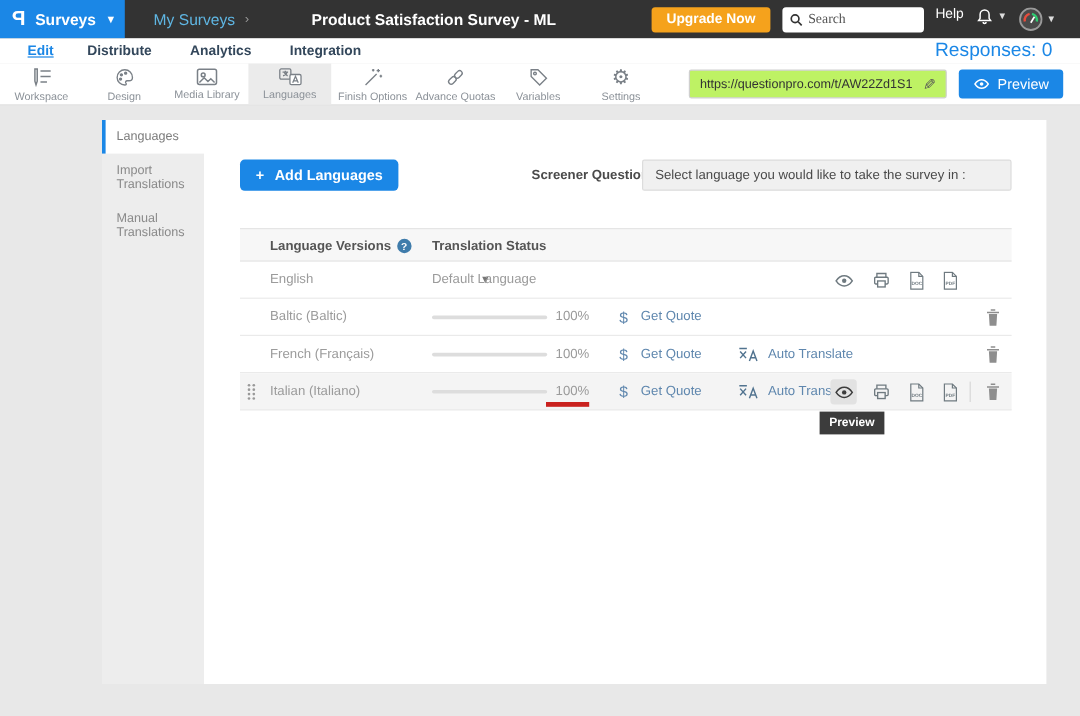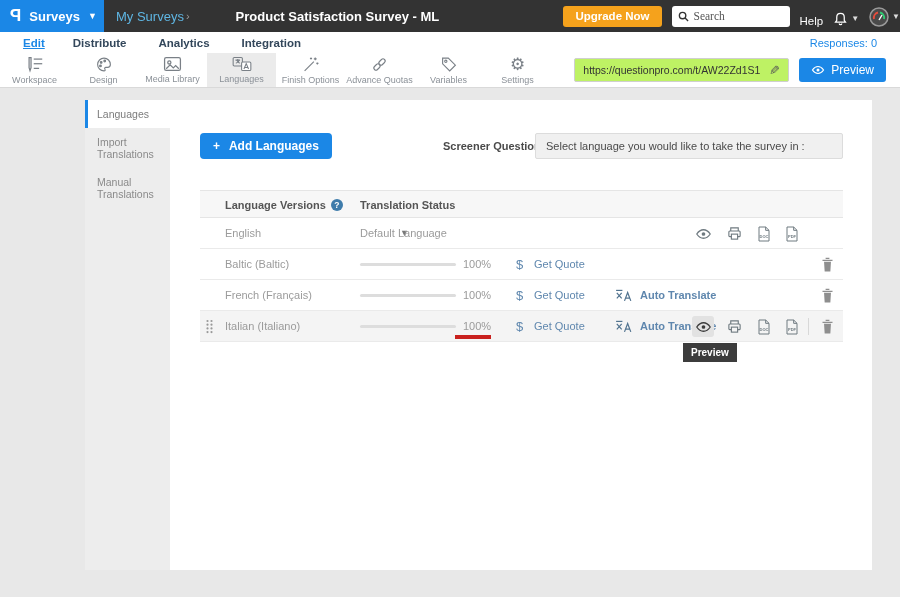--- a/index.html
+++ b/index.html
@@ -12,42 +12,42 @@
   svg { display:block; }
 
   
   .topbar { position:absolute; top:0; left:0; width:900px; height:32px;
     background:#333333; display:flex; align-items:center; color:#fff; }
   .brand { width:104px; height:32px; background:#1b87e6; display:flex;
     align-items:center; padding:0 8px 0 10px; gap:8px; cursor:pointer; }
   .brand .logo { font-size:17px; font-weight:bold; color:#fff; transform:scaleX(-1); display:inline-block; }
   .brand .brand-label { font-size:13px; font-weight:600;text-align:center; }
   .caret { font-size:9px; color:#fff; line-height:1; }
-  .crumbs { display:flex; align-items:center; margin-left:12px; gap:2px; }
+  .crumbs { display:flex; align-items:center; margin-left:24px; gap:8px; }
   .crumb-root { color:#5fb6e3; font-size:13px; cursor:pointer; }
   .crumb-sep { color:#9a9a9a; font-size:11px; }
   .crumb-title { color:#ffffff; font-size:13px; font-weight:bold;padding-left:44px; }
-  .topbar-right { margin-left:auto; display:flex; align-items:flex-end; gap:10px; padding-right:0; }
+  .topbar-right { margin-left:auto; display:flex; align-items:flex-start; gap:10px; padding-right:20px; }
   .upgrade-btn { background:#f5a21c; color:#fff; font-size:11.5px; font-weight:bold;
     border:none; border-radius:3px; height:21px; padding:0 12px; cursor:pointer; }
   .searchbox { background:#fff; border-radius:3px; height:21px; width:118px;
     display:flex; align-items:center; padding:0 6px; gap:5px;font-family:Liberation Serif, serif; }
   .searchbox input { border:none; outline:none; font-size:11.5px; width:84px;
     font-family:inherit; color:#333; background:transparent; }
   .searchbox input::placeholder { color:#555; opacity:1; }
   .help-label { font-size:11.5px; color:#fff; cursor:pointer; }
   .icon-with-caret { display:flex; align-items:center; gap:3px; cursor:pointer; }
   .caret-sm { font-size:8px; color:#ddd; }
 
   
   .subnav { position:absolute; top:32px; left:0; width:900px; height:21px;
     background:#ffffff; display:flex; align-items:center; padding:0 23px; }
   .subnav-item { font-size:11.5px; font-weight:bold; color:#33475b; margin-right:32px; cursor:pointer; text-decoration:none; }
   .subnav-item.active { color:#1b87e6; text-decoration:underline; margin-right:28px; }
-  .responses { margin-left:auto; font-size:11px; color:#1b87e6; cursor:pointer; }
+  .responses { margin-left:auto; font-size:16px; color:#1b87e6; cursor:pointer; }
 
   
   .toolbar { position:absolute; top:53px; left:0; width:900px; height:35px;
     background:#ffffff; border-bottom:1px solid #d9d9d9; display:flex; align-items:stretch; }
   .tool-item { width:69px; display:flex; flex-direction:column; align-items:center;
     justify-content:center; gap:2px; cursor:pointer; color:#7a8087; }
   .tool-item.active { background:#ebebeb; }
   .tool-label { font-size:9px; color:#8b9198; white-space:nowrap; }
   .gear-glyph { font-size:17px; line-height:17px; color:#7a8087; }
   .url-wrap { margin-left:auto; display:flex; align-items:center; gap:10px; padding-right:14px; }
@@ -94,21 +94,21 @@
   .cell-name { position:absolute; left:25px; line-height:31px; color:#9b9b9b; }
   .name-caret { position:absolute; left:200px; top:0; line-height:31px; font-size:9px; color:#777; cursor:pointer; }
   .cell-status { position:absolute; left:160px; line-height:31px; color:#9b9b9b; }
   .progress-track { position:absolute; left:160px; top:14px; width:96px; height:3px;
     background:#ddd; border-radius:2px; overflow:hidden; }
   .progress-fill { height:100%; background:#28a428; border-radius:2px; }
   .pct { position:absolute; left:263px; line-height:31px; color:#9b9b9b; }
   .dollar { position:absolute; left:316px; line-height:31px; font-size:13px; color:#5f87ae; cursor:pointer; }
   .quote-link { position:absolute; left:334px; line-height:31px; color:#5f87ae; cursor:pointer; text-decoration:none; }
   .at-icon { position:absolute; left:415px; top:9px; color:#51738f; cursor:pointer; }
-  .at-link { position:absolute; left:440px; line-height:31px; color:#5f87ae; cursor:pointer; text-decoration:none;font-weight:bold; }
+  .at-link { position:absolute; left:440px; line-height:31px; color:#5f87ae; cursor:pointer; text-decoration:none; }
   .row-icon { position:absolute; top:7px; width:22px; height:17px; display:flex;
     align-items:center; justify-content:center; color:#6f7a80; cursor:pointer; }
   .ic-eye { left:492px; }
   .ic-eye.hovered-eye { background:#e2e2e2; border-radius:3px; top:5px; height:21px; color:#3c3c3c; }
   .ic-print { left:523px; }
   .ic-doc { left:553px; }
   .ic-pdf { left:581px; }
   .icon-divider { position:absolute; left:608px; top:7px; width:1px; height:17px; background:#d8d8d8; }
   .ic-trash { left:616px; color:#8e8e8e; }
   .drag-handle { position:absolute; left:5px; top:8px; cursor:grab; color:#999; }

